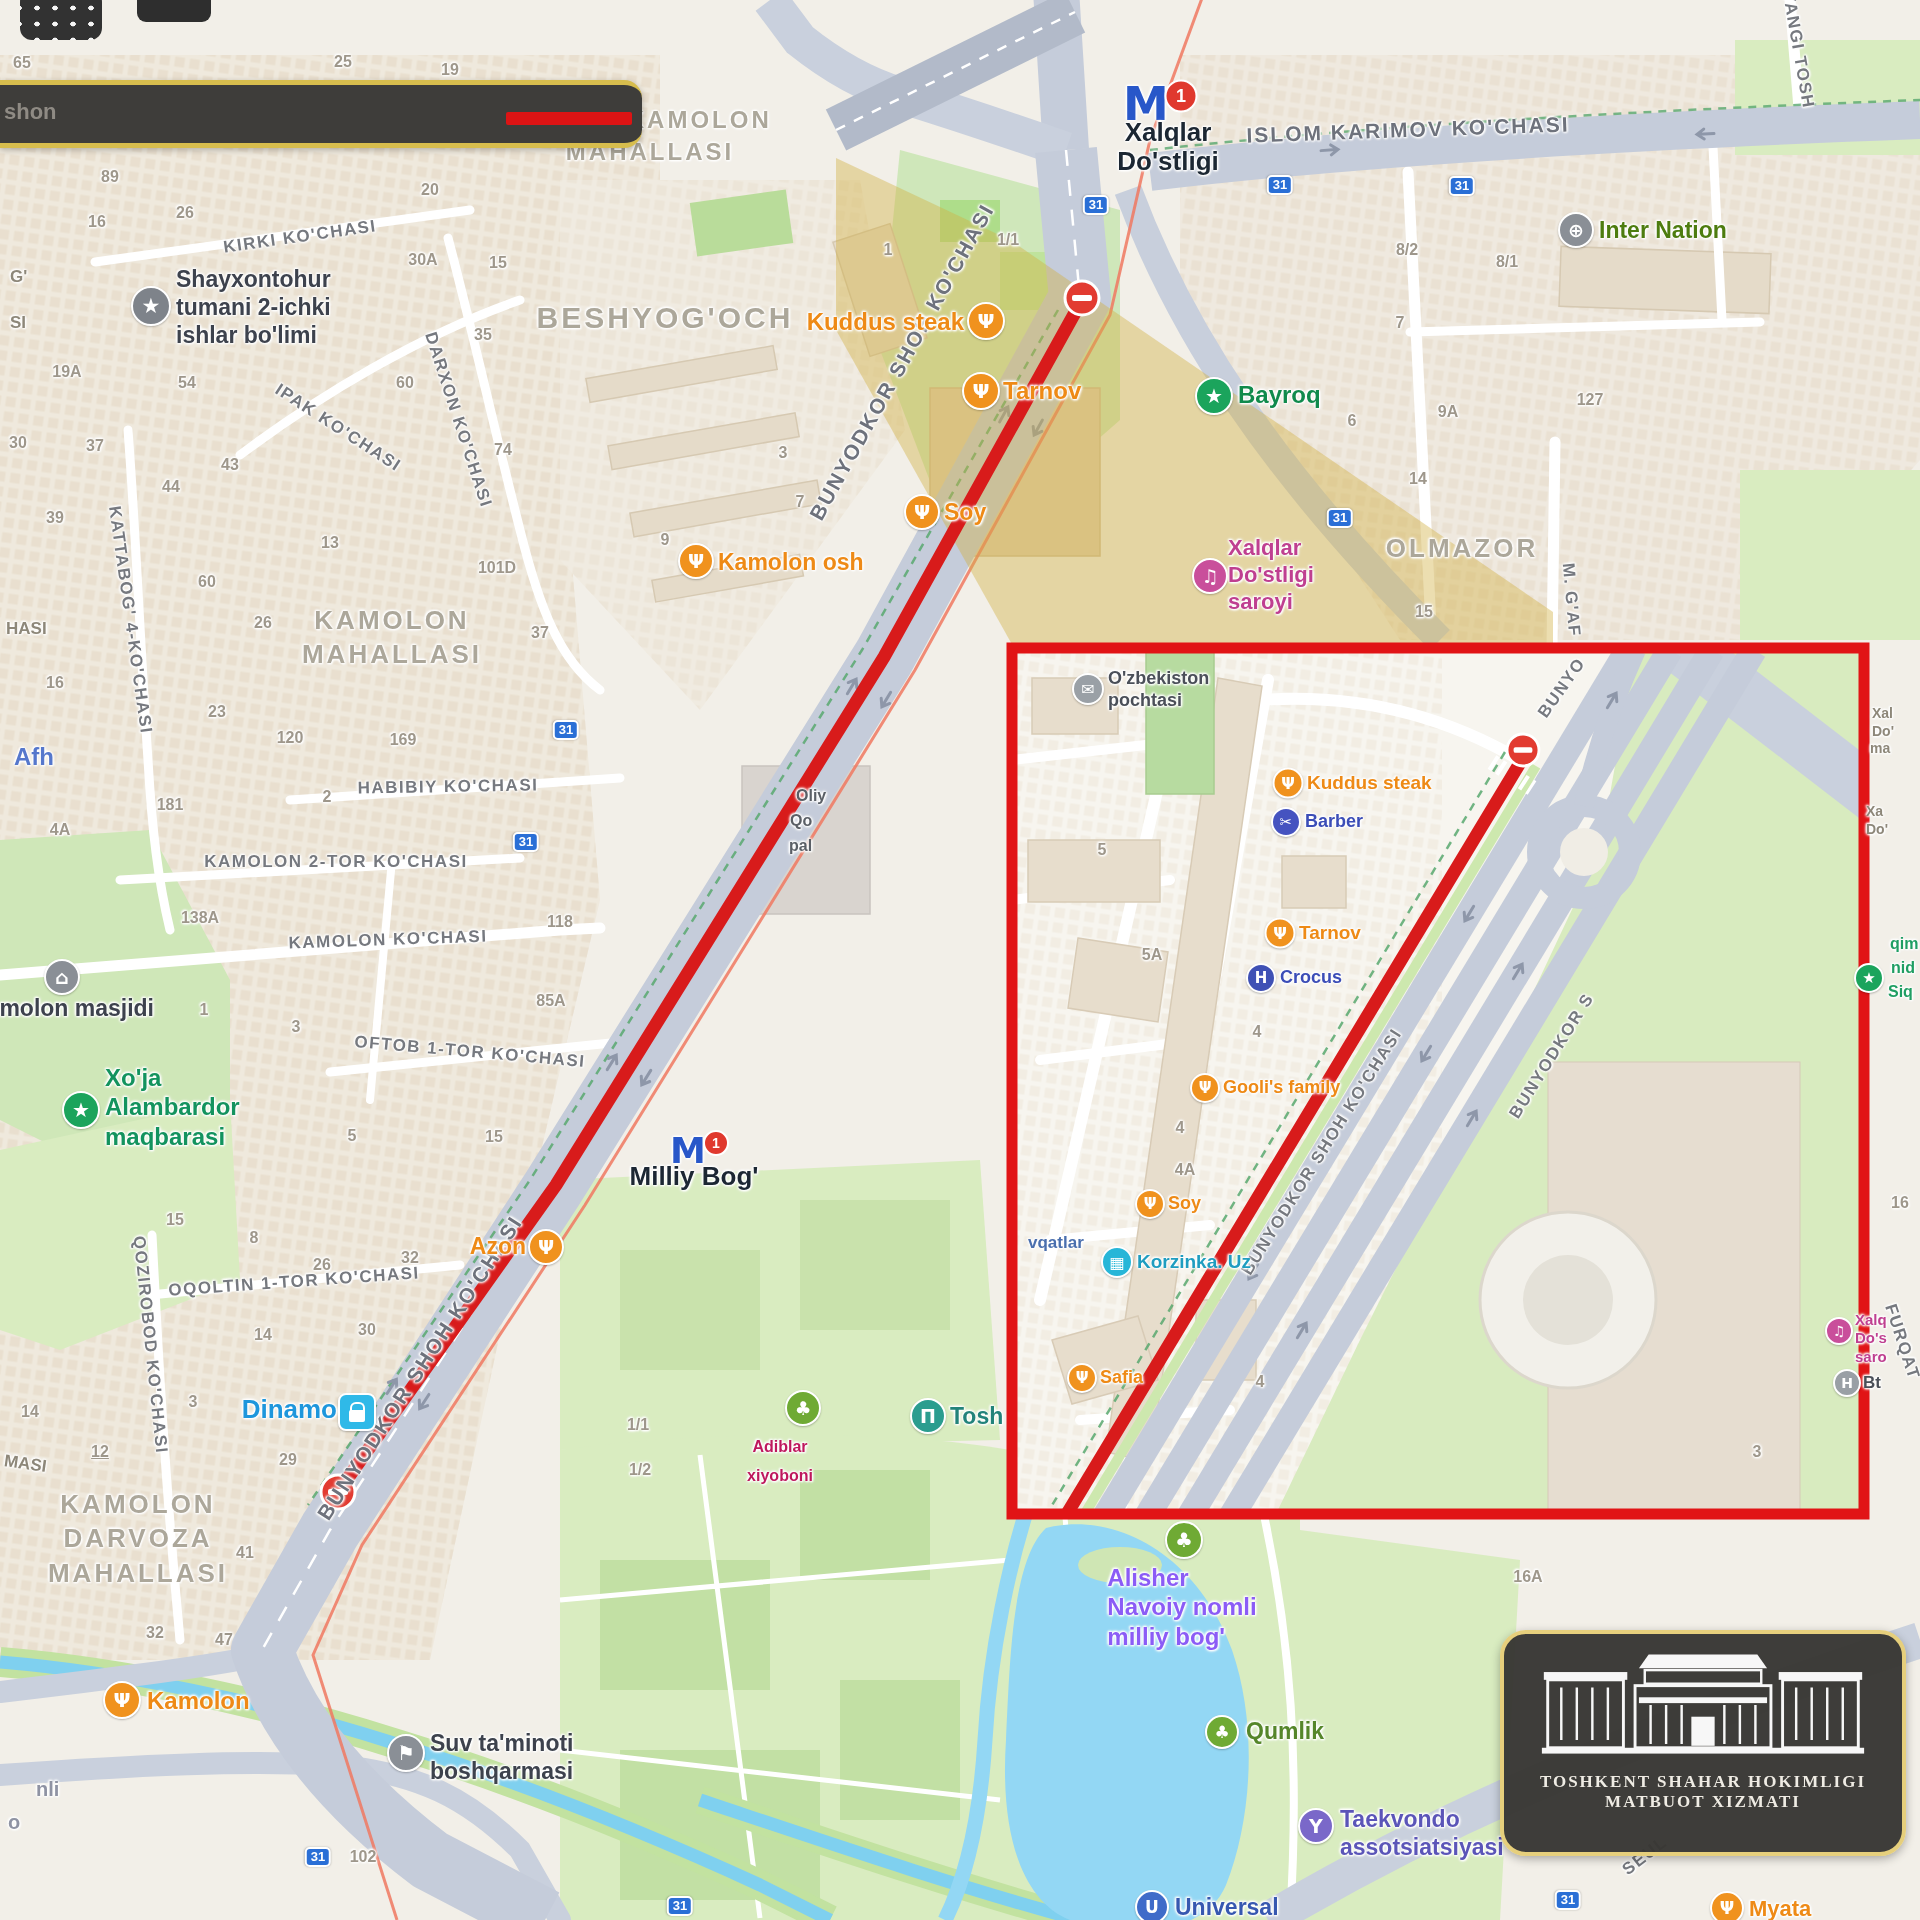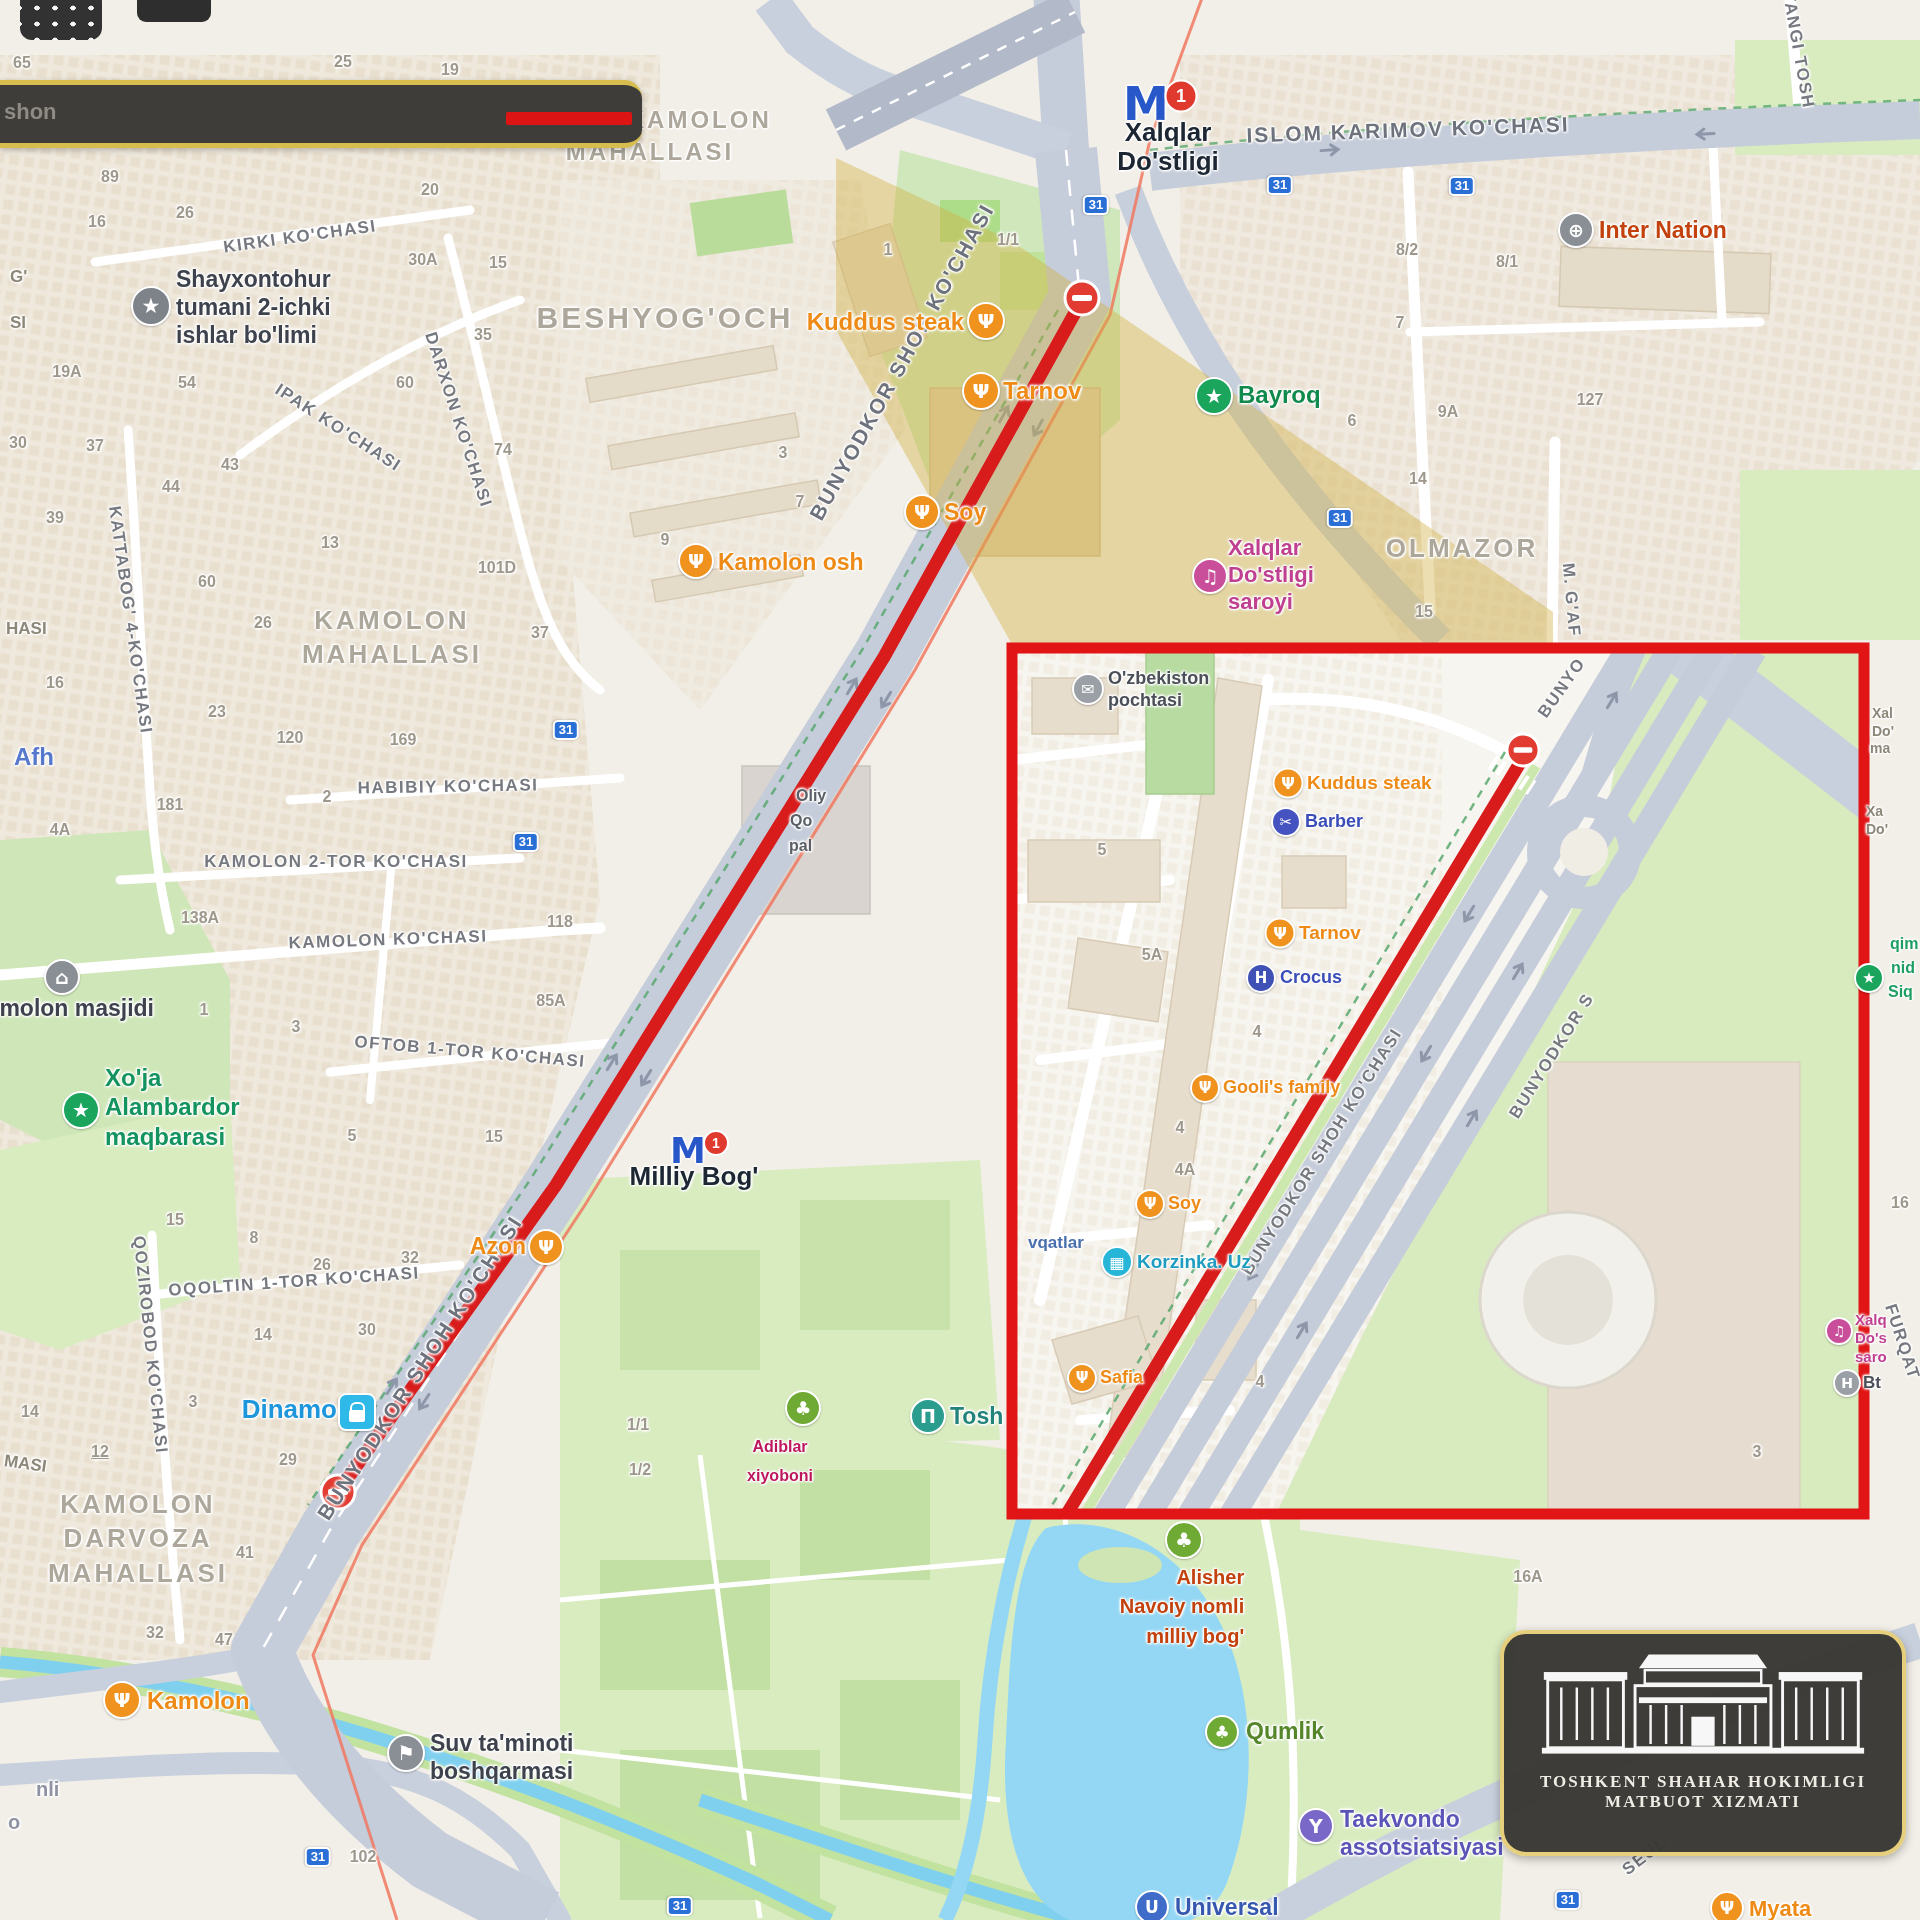--- a/index.html
+++ b/index.html
@@ -427,36 +427,36 @@
       <div class="ptext halo" style="font-size: 24px; color: rgb(16, 138, 76); line-height: 29.28px; left: 1238px; top: 395px; transform: translate(0px, -50%);">
         <div>Bayroq</div>
       </div>
       <div class="picon" style="width: 34px; height: 34px; background: rgb(27, 164, 92); font-size: 20px; left: 81px; top: 1110px;">★</div>
       <div class="ptext halo" style="font-size: 24px; color: rgb(19, 147, 94); line-height: 29.28px; left: 105px; top: 1107px; transform: translate(0px, -50%);">
         <div>Xo'ja</div>
         <div>Alambardor</div>
         <div>maqbarasi</div>
       </div>
       <div class="picon" style="width: 34px; height: 34px; background: rgb(111, 170, 52); font-size: 20px; left: 1184px; top: 1540px;">♣</div>
-      <div class="ptext halo" style="font-size: 20px; color: #c2410c; line-height: 29.28px; text-align: right; left: 1182px; top: 1607px; transform: translate(-50%, -50%);">
+      <div class="ptext halo" style="font-size: 24px; color: #8b5cf6; line-height: 29.28px; text-align: left; left: 1182px; top: 1607px; transform: translate(-50%, -50%);">
         <div>Alisher</div>
         <div>Navoiy nomli</div>
         <div>milliy bog'</div>
       </div>
       <div class="picon" style="width: 32px; height: 32px; background: rgb(111, 170, 52); font-size: 19px; left: 803px; top: 1408px;">♣</div>
       <div class="ptext halo" style="font-size: 16px; color: #be185d; line-height: 29.28px; text-align: center; left: 780px; top: 1461px; transform: translate(-50%, -50%);">
         <div>Adiblar</div>
         <div>xiyoboni</div>
       </div>
       <div class="picon" style="width: 30px; height: 30px; background: rgb(111, 170, 52); font-size: 17px; left: 1222px; top: 1732px;">♣</div>
       <div class="ptext halo" style="font-size: 23px; color: rgb(85, 134, 42); line-height: 28.06px; left: 1246px; top: 1731px; transform: translate(0px, -50%);">
         <div>Qumlik</div>
       </div>
       <div class="picon" style="width: 32px; height: 32px; background: rgb(138, 143, 150); font-size: 19px; left: 1576px; top: 230px;">⊕</div>
-      <div class="ptext halo" style="font-size: 23px; color: #c2410c; line-height: 28.06px; left: 1599px; top: 230px; transform: translate(0px, -50%);">
+      <div class="ptext halo" style="font-size: 23px; color: #4d7c0f; line-height: 28.06px; left: 1599px; top: 230px; transform: translate(0px, -50%);">
         <div>Inter Nation</div>
       </div>
       <div class="picon sq bagic" style="width: 34px; height: 34px; background: rgb(47, 185, 232); font-size: 20px; left: 357px; top: 1412px;"></div>
       <div class="ptext halo" style="font-size: 26px; color: rgb(29, 150, 220); line-height: 31.72px; text-align: right; left: 337px; top: 1410px; transform: translate(-100%, -50%);">
         <div>Dinamo</div>
       </div>
       <div class="picon" style="width: 32px; height: 32px; background: rgb(201, 79, 155); font-size: 19px; left: 1210px; top: 576px;">♫</div>
       <div class="ptext halo" style="font-size: 22px; color: rgb(191, 63, 144); line-height: 26.84px; left: 1228px; top: 575px; transform: translate(0px, -50%);">
         <div>Xalqlar</div>
         <div>Do'stligi</div>

